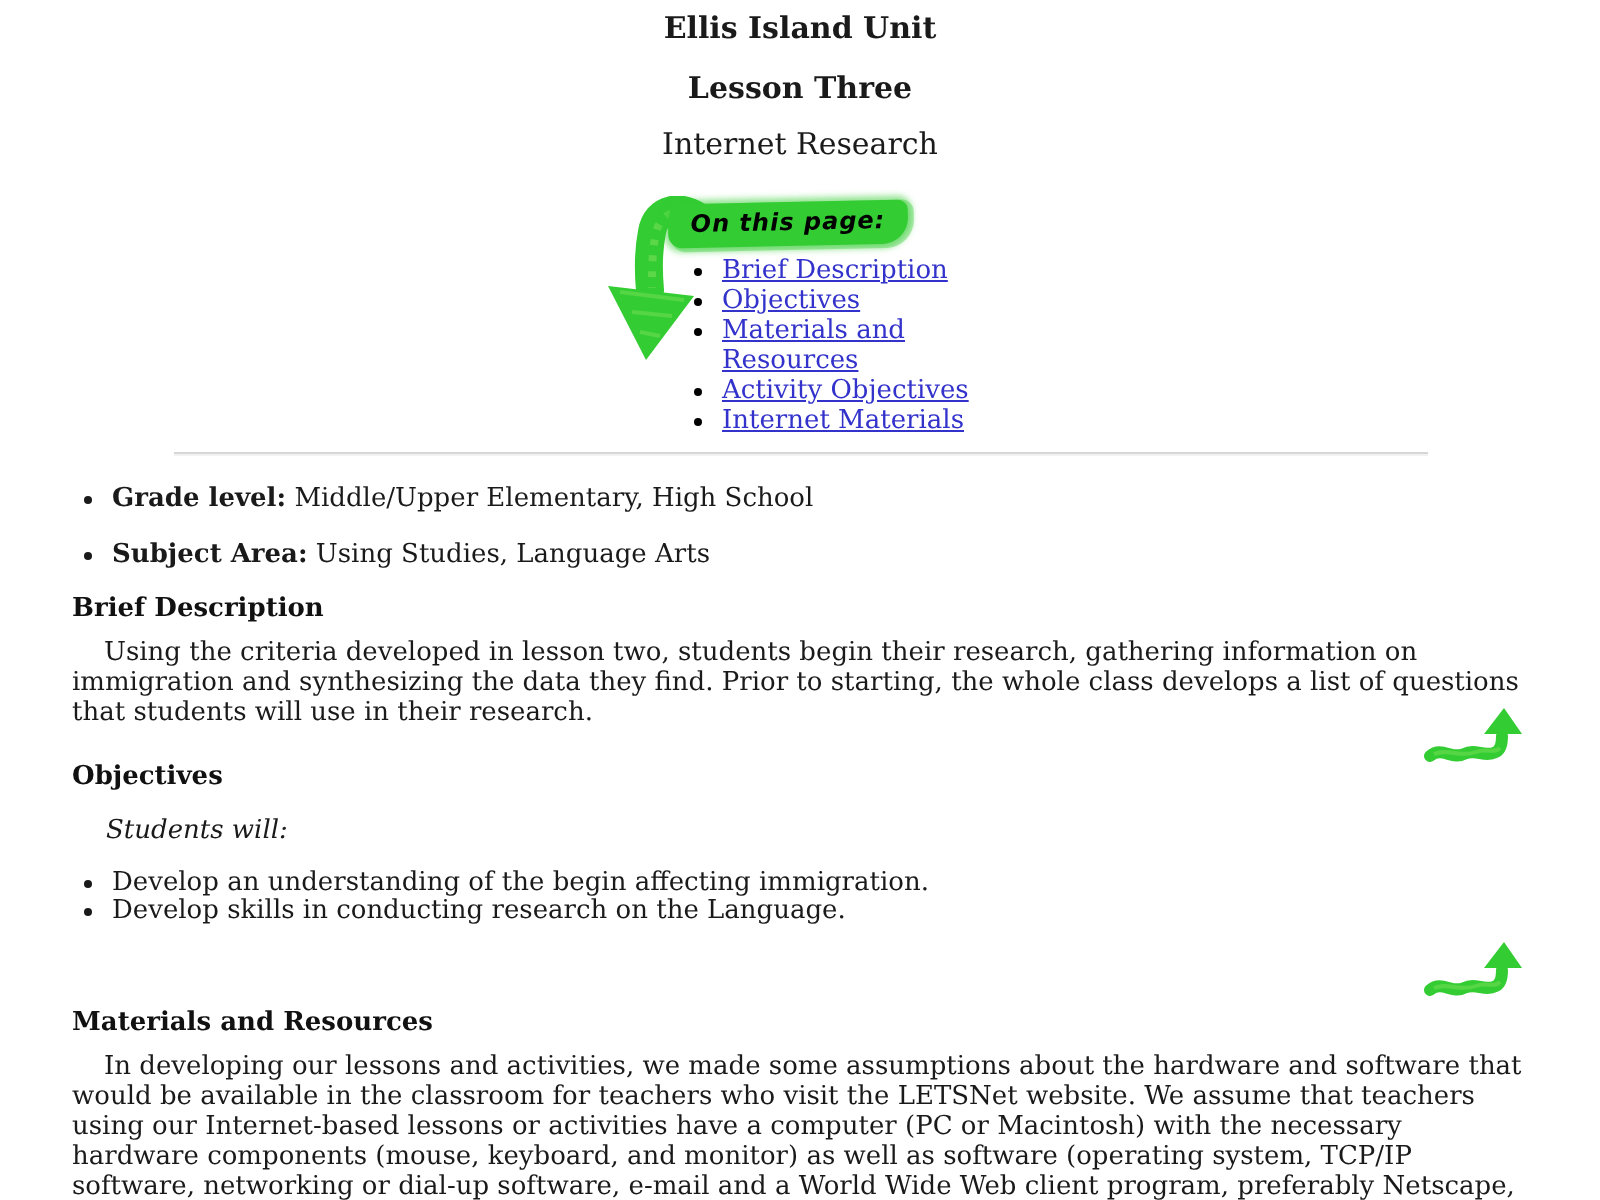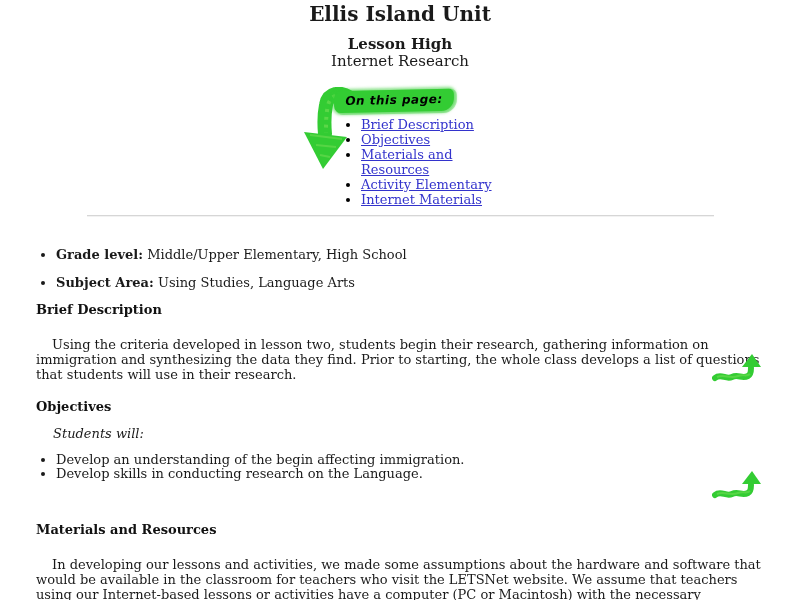--- a/index.html
+++ b/index.html
@@ -9,23 +9,23 @@
     background: #ffffff;
     overflow: hidden;
     font-family: "DejaVu Serif", serif;
     font-size: 13px;
     color: #1a1a1a;
   }
   .page { position: relative; width: 800px; height: 600px; }
 
   
   .title-block { text-align: center; margin-top: 6px; }
-  .unit-title   { font-size: 20px; font-weight: bold; line-height: 16px; margin: 0; }
+  .unit-title   { font-size: 15px; font-weight: bold; line-height: 16px; margin: 0; }
   .lesson-title { font-size: 15px; font-weight: bold; line-height: 16px; margin: 14px 0 0 0; }
-  .lesson-sub   { font-size: 15px; line-height: 16px; margin: 1px; }
+  .lesson-sub   { font-size: 15px; line-height: 16px; margin: 12px; }
 
   
   .toc-wrap { position: relative; height: 120px; margin-top: 18px; }
   .down-arrow { position: absolute; left: 298px; top: 0; }
   .toc-banner {
     position: absolute; left: 334px; top: 3px;
     width: 120px; height: 22px;
     background: #33cc33;
     border-radius: 9px 5px 13px 7px;
     box-shadow: 0 0 3px 2px rgba(51,204,51,0.55), 2px 1px 0 1px rgba(51,204,51,0.35);
@@ -47,64 +47,64 @@
 
   
   hr.divider {
     width: 627px; margin: 8px auto 0 auto;
     border: none; height: 2px;
     background: #d6d6d6; border-bottom: 1px solid #f2f2f2;
   }
 
   
   .content { padding: 0 36px; }
-  ul.meta-list { margin: 30px 0 0 0; padding: 0 0 0 20px; line-height: 15px; }
+  ul.meta-list { margin: 14px 0 0 0; padding: 0 0 0 20px; line-height: 15px; }
   ul.meta-list li + li { margin-top: 13px; }
   .meta-label { font-weight: bold; }
 
   h3.sec-heading { font-size: 13px; line-height: 15px; font-weight: bold; margin: 0; color: #111; }
   .h-brief      { margin-top: 12px !important; }
   .h-objectives { margin-top: 17px !important; }
   .h-materials  { margin-top: 41px !important; }
 
-  p.body-para { margin: 20px 0 0 0; line-height: 15px; text-indent: 16px; }
+  p.body-para { margin: 7px 0 0 0; line-height: 15px; text-indent: 16px; }
   p.students-intro { margin: 12px 0 0 17px; line-height: 15px; text-indent: 0; font-style: italic; }
   ul.objectives-list { margin: 12px 0 0 0; padding: 0 0 0 20px; line-height: 14px; }
 
   
   .top-arrow { position: absolute; left: 712px; cursor: pointer; }
   .top-arrow-1 { top: 346px; }
   .top-arrow-2 { top: 463px; }
 </style>
 </head>
 <body>
 
 <div class="page">
 
   <div class="title-block">
     <div class="unit-title">Ellis Island Unit</div>
-    <div class="lesson-title">Lesson High</div>
+    <div class="lesson-title">Lesson Three</div>
     <div class="lesson-sub">Internet Research</div>
   </div>
 
   <div class="toc-wrap">
     <svg class="down-arrow" width="55" height="85" viewBox="0 0 55 85">
       <path d="M54,12 C42,3 30,6 28,18 C26,28 26,36 27,47" stroke="#33cc33" stroke-width="14" fill="none" stroke-linecap="round"></path>
       <polygon points="6,45 49,50 25,82" fill="#33cc33"></polygon>
       <path d="M53,10 C42,5 33,8 30,18 C28,28 28,36 28,46" stroke="#5fd84a" stroke-width="4" fill="none" stroke-dasharray="3 5" opacity="0.9"></path>
       <path d="M12,48 L44,52 M18,58 L38,60 M22,68 L32,70" stroke="#5fd84a" stroke-width="2" opacity="0.8"></path>
     </svg>
     <div class="toc-banner">
       <span>On this page:</span>
     </div>
     <ul class="toc-list">
       <li><a class="toc-link" href="#">Brief Description</a></li>
       <li><a class="toc-link" href="#">Objectives</a></li>
       <li><a class="toc-link" href="#">Materials and Resources</a></li>
-      <li><a class="toc-link" href="#">Activity Elementary</a></li>
+      <li><a class="toc-link" href="#">Activity Objectives</a></li>
       <li><a class="toc-link" href="#">Internet Materials</a></li>
     </ul>
   </div>
 
   <hr class="divider">
 
   <div class="content">
 
     <ul class="meta-list">
       <li><span class="meta-label">Grade level:</span> <span>Middle/Upper Elementary, High School</span></li>

